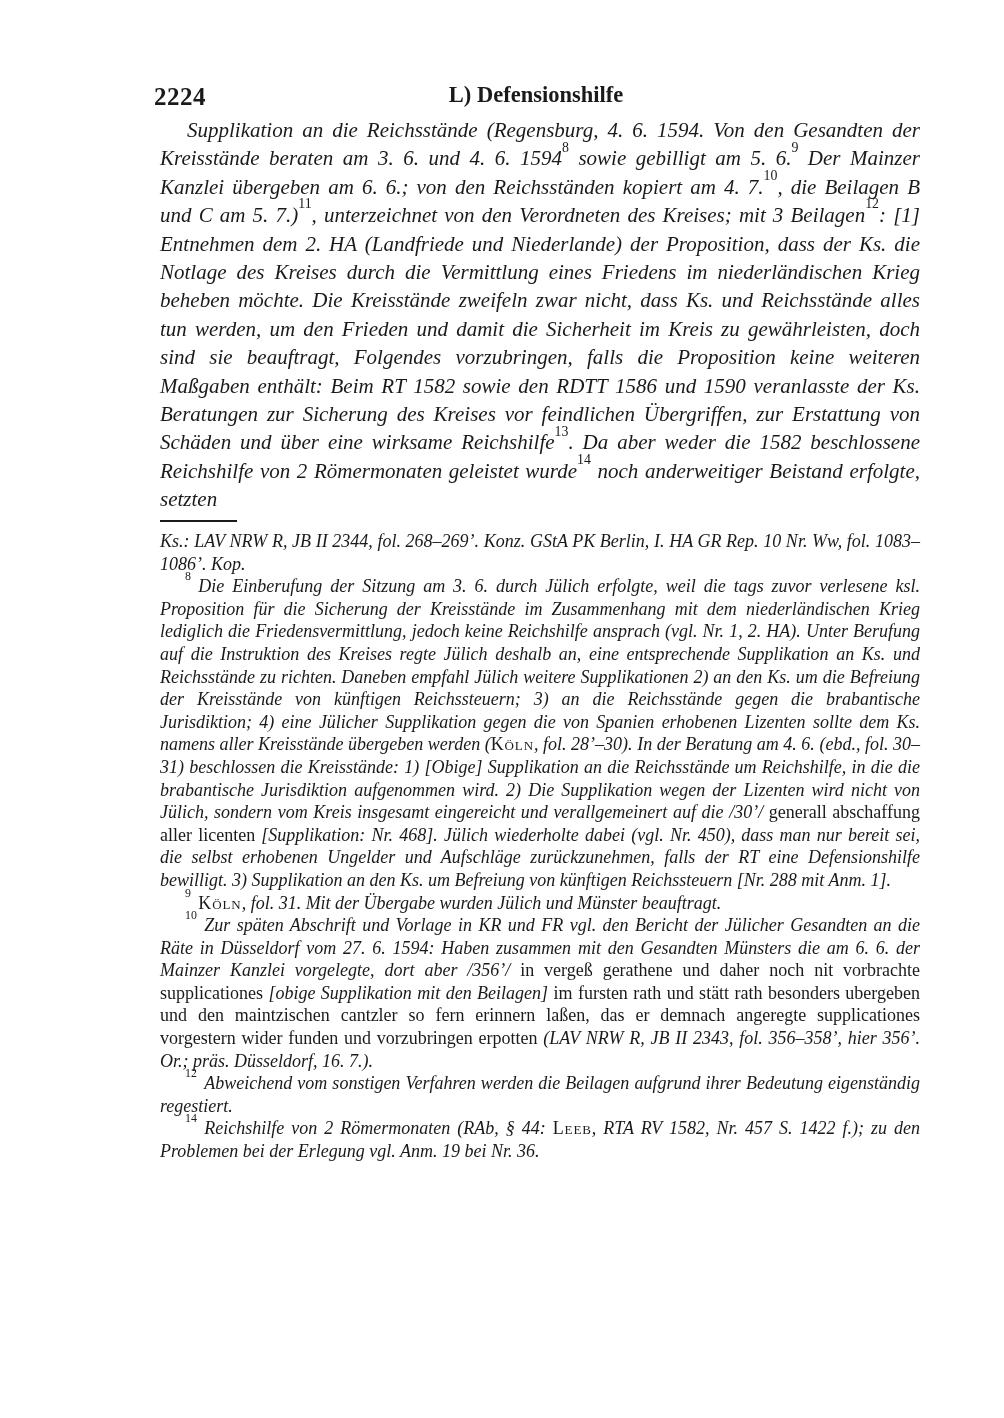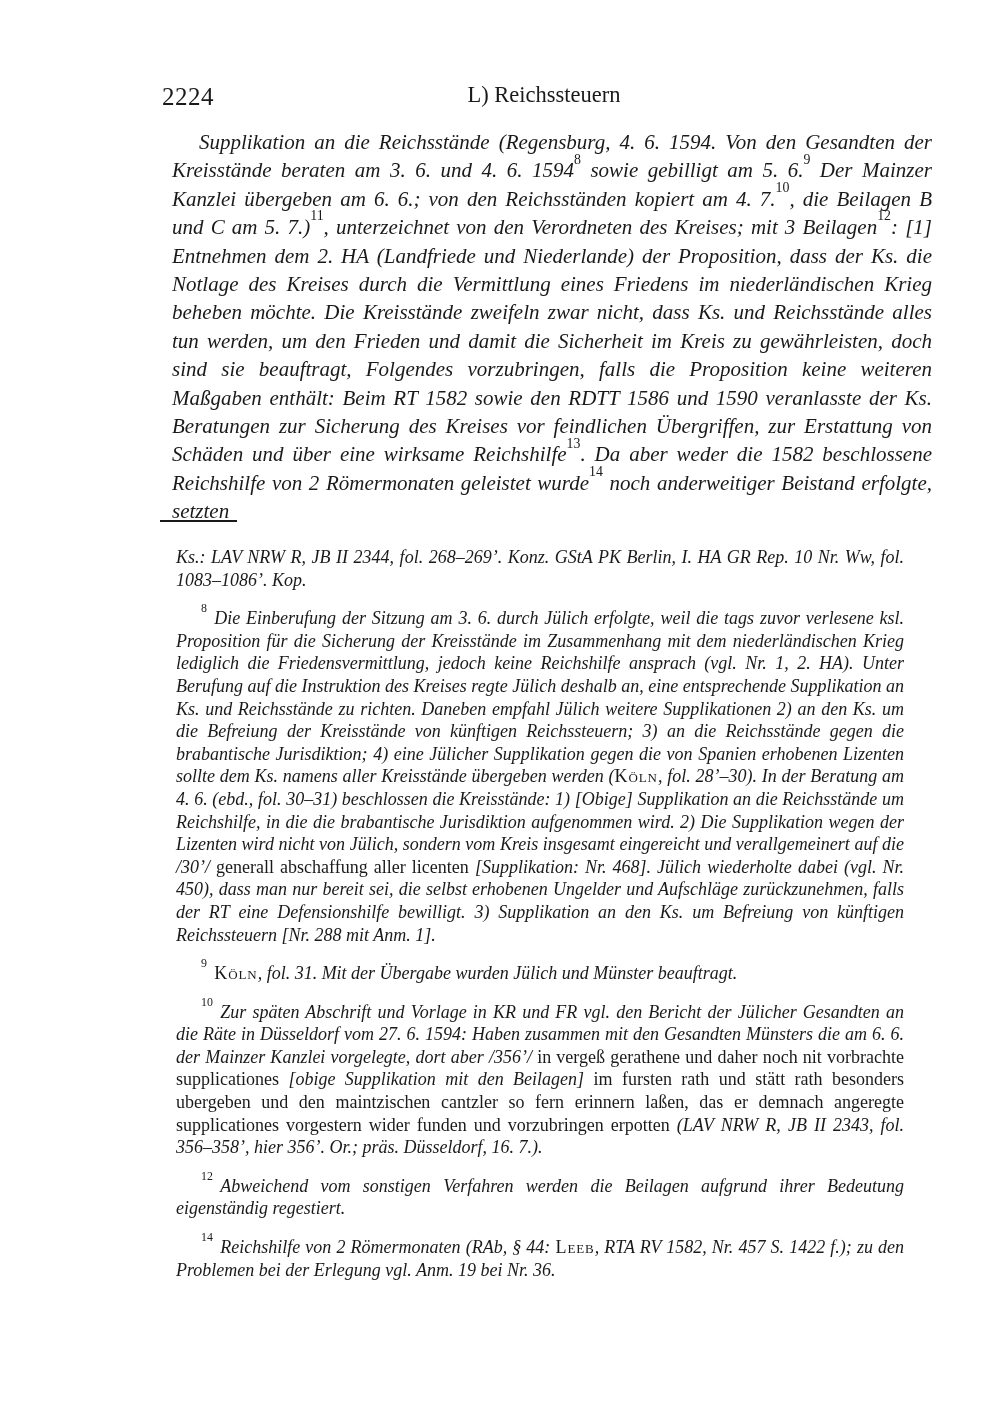--- a/index.html
+++ b/index.html
@@ -1,52 +1,52 @@
 <!DOCTYPE html>
 <html><head>
 <meta charset="utf-8">
 <style>
   html,body { margin:0; padding:0; background:#ffffff; }
   .page {
     position:relative; width:1004px; height:1418px;
     background:#ffffff; color:#1a1a1a; overflow:hidden;
     font-family:"Liberation Serif","DejaVu Serif",serif;
   }
-  .header { position:absolute; top:82px; left:164px; width:760px; }
+  .header { position:absolute; top:82px; left:156px; width:760px;font-weight:bold; }
   .pagenum { position:absolute; left:-2px; top:1px; font-size:25px; letter-spacing:0.5px; }
   .runtitle { display:block; text-align:center; font-size:22.5px; }
   .main {
-    position:absolute; top:116px; left:160px; width:760px; margin:12px;
+    position:absolute; top:116px; left:160px; width:760px; margin:0;
     font-size:21px; line-height:28.4px; font-style:italic;
     text-align:justify; text-align-last:justify; text-indent:27px;
     word-spacing:0.06em;
   }
   .fnrule { position:absolute; top:520px; left:160px; width:77px; border-top:2px solid #1a1a1a; }
   .footnotes {
     position:absolute; top:530px; left:160px; width:760px;
     font-size:18px; line-height:22.6px; font-style:italic; text-align:justify;
   }
-  .fn { margin:16px; text-indent:25px; }
+  .fn { margin:0; text-indent:25px; }
   .fn.source { text-indent:0; }
   .fnref, .fnum {
     font-style:normal; font-size:0.66em; line-height:0;
     position:relative; top:-0.42em;
   }
   .fnum { margin-right:0.62em; }
   .rm { font-style:normal; }
   .sc { font-style:normal; font-variant:small-caps; letter-spacing:0.05em; }
 </style>
 </head>
 <body>
 
 <div class="page">
 
   <div class="header">
     <span class="pagenum">2224</span>
-    <span class="runtitle">L) Reichssteuern</span>
+    <span class="runtitle">L) Defensionshilfe</span>
   </div>
 
   <p class="main"><span class="seg">Supplikation an die Reichsstände (Regensburg, 4. 6. 1594. Von den Gesandten der Kreisstände beraten am 3. 6. und 4. 6. 1594</span><sup class="fnref">8</sup><span class="seg"> sowie gebilligt am 5. 6.</span><sup class="fnref">9</sup><span class="seg"> Der Mainzer Kanzlei übergeben am 6. 6.; von den Reichsständen kopiert am 4. 7.</span><sup class="fnref">10</sup><span class="seg">, die Beilagen B und C am 5. 7.)</span><sup class="fnref">11</sup><span class="seg">, unterzeichnet von den Verordneten des Kreises; mit 3 Beilagen</span><sup class="fnref">12</sup><span class="seg">: [1] Entnehmen dem 2. HA (Landfriede und Niederlande) der Proposition, dass der Ks. die Notlage des Kreises durch die Vermittlung eines Friedens im niederländischen Krieg beheben möchte. Die Kreisstände zweifeln zwar nicht, dass Ks. und Reichsstände alles tun werden, um den Frieden und damit die Sicherheit im Kreis zu gewährleisten, doch sind sie beauftragt, Folgendes vorzubringen, falls die Proposition keine weiteren Maßgaben enthält: Beim RT 1582 sowie den RDTT 1586 und 1590 veranlasste der Ks. Beratungen zur Sicherung des Kreises vor feindlichen Übergriffen, zur Erstattung von Schäden und über eine wirksame Reichshilfe</span><sup class="fnref">13</sup><span class="seg">. Da aber weder die 1582 beschlossene Reichshilfe von 2 Römermonaten geleistet wurde</span><sup class="fnref">14</sup><span class="seg"> noch anderweitiger Beistand erfolgte, setzten</span></p>
 
   <div class="fnrule"></div>
 
   <div class="footnotes">
 
     <p class="fn source"><span class="seg">Ks.: LAV NRW R, JB II 2344, fol. 268–269’. Konz. GStA PK Berlin, I. HA GR Rep. 10 Nr. Ww, fol. 1083–1086’. Kop.</span></p>
 

